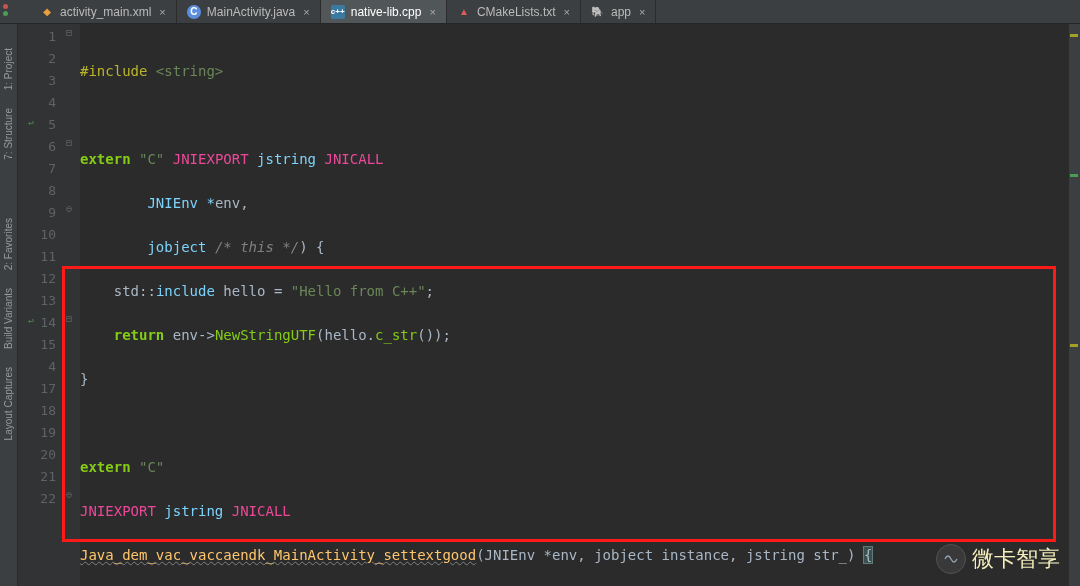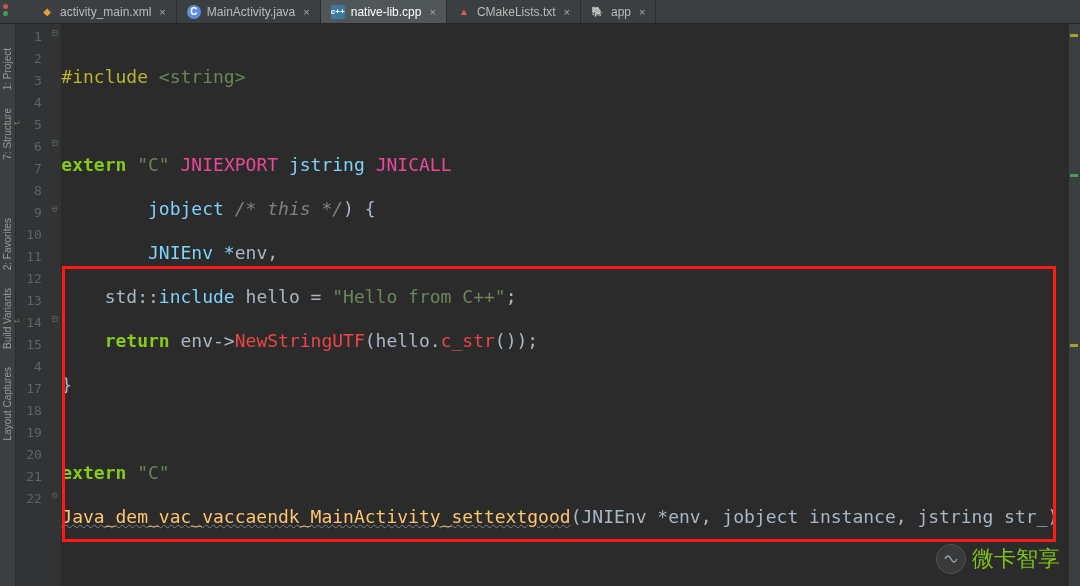--- a/index.html
+++ b/index.html
@@ -83,51 +83,51 @@
     width: 14px;
     background: #313335;
     position: relative;
     padding-top: 2px;
   }
   .fold { position: absolute; left: 0; color: #606366; font-size: 10px; cursor: pointer; }
   .arrow-in { position: absolute; left: -38px; color: #4c8c4a; font-size: 10px; }
   .editor {
     flex: 1;
     background: #2b2b2b;
-    padding-top: 20px;
+    padding-top: 14px;
     line-height: 22px;
     white-space: pre;
-    font-size: 18px;
+    font-size: 14px;
     position: relative;
   }
   .line { height: 22px; }
   .kw-orange { color: #84cc16; font-weight: bold; }
   .kw-yellow { color: #bbb529; }
   .mac-yellow { color: #ec4899; }
   .str { color: #6a8759; }
   .comment { color: #808080; font-style: italic; }
-  .func { color: #ef4444; }
+  .func { color: #84cc16; }
   .funcdef { color: #ffc66d; }
   .u-wavy { text-decoration: underline wavy #808080; text-decoration-thickness: 1px; }
   .type { color: #7dd3fc; }
   .caret-brace { background: #3b514d; outline: 1px solid #5e7d78; }
   .highlight-box {
     position: absolute;
     border: 3px solid #ff1a1a;
     left: 62px;
     top: 266px;
     width: 994px;
     height: 276px;
     pointer-events: none;
   }
   .watermark {
     position: absolute;
     right: 20px;
     bottom: 12px;
-    color: #84cc16;
+    color: #fef9c3;
     font-size: 22px;
     font-family: 'Microsoft YaHei', sans-serif;
     display: flex;
     align-items: center;
     gap: 6px;
     opacity: 0.95;
   }
   .watermark .circ {
     width: 30px; height: 30px; border-radius: 50%;
     background: #3a3a3a;
@@ -223,27 +223,28 @@
     <span class="fold" style="top:179px">⊖</span>
     <span class="arrow-in" style="top:291px">↩</span>
     <span class="fold" style="top:289px">⊟</span>
     <span class="fold" style="top:465px">⊖</span>
   </div>
 
   <div class="editor">
 <div class="line"><span class="kw-yellow">#include </span><span class="str">&lt;string&gt;</span></div>
 <div class="line"></div>
 <div class="line"><span class="kw-orange">extern</span> <span class="str">"C"</span> <span class="mac-yellow">JNIEXPORT</span> <span class="type">jstring</span> <span class="mac-yellow">JNICALL</span></div>
+<div class="line">        <span class="type">JNIEnv *</span><span>env</span><span>,</span></div>
 <div class="line">        <span class="type">jobject</span> <span class="comment">/* this */</span><span>) {</span></div>
-<div class="line">        <span class="type">JNIEnv *</span><span>env</span><span>,</span></div>
 <div class="line">    <span>std::</span><span class="type">include</span><span> hello = </span><span class="str">"Hello from C++"</span><span>;</span></div>
 <div class="line">    <span class="kw-orange">return</span><span> env-&gt;</span><span class="func">NewStringUTF</span><span>(hello.</span><span class="func">c_str</span><span>());</span></div>
 <div class="line"><span>}</span></div>
 <div class="line"></div>
 <div class="line"><span class="kw-orange">extern</span> <span class="str">"C"</span></div>
+<div class="line"><span class="mac-yellow">JNIEXPORT</span> <span class="type">jstring</span> <span class="mac-yellow">JNICALL</span></div>
 <div class="line"><span class="funcdef u-wavy">Java_dem_vac_vaccaendk_MainActivity_settextgood</span><span>(JNIEnv *env, jobject instance, jstring str_)</span> <span class="caret-brace">{</span></div>
 
 
 
 
 
 
 
 
   </div>

